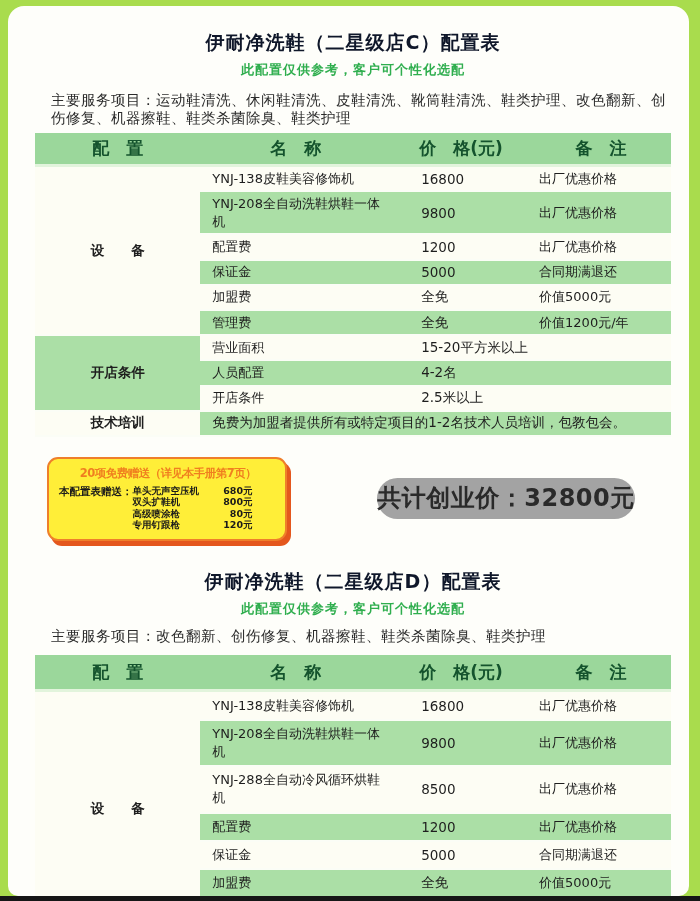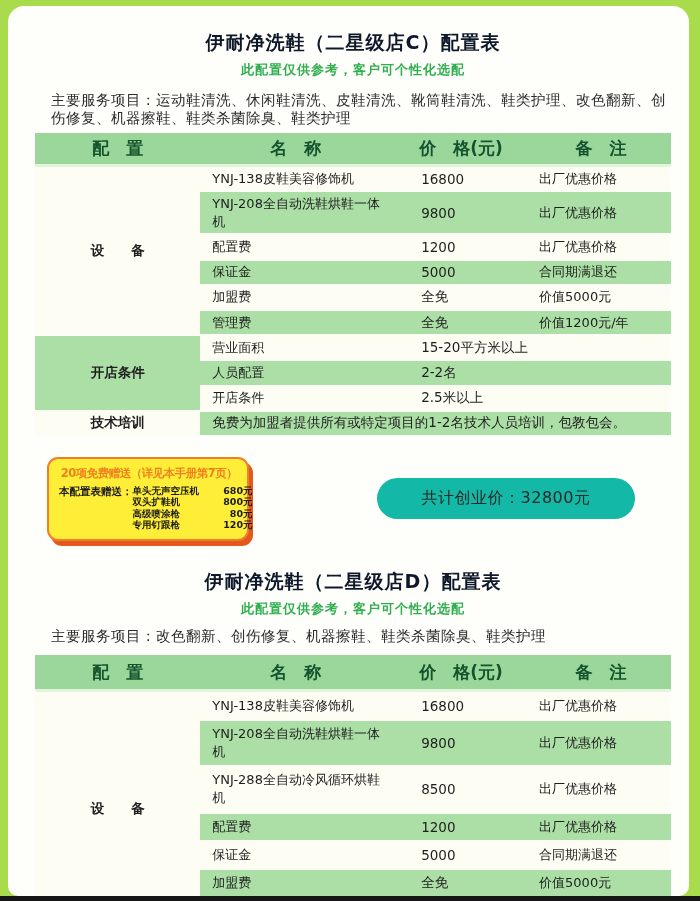--- a/index.html
+++ b/index.html
@@ -81,43 +81,43 @@
   table.cfg td.note{padding-left:8px;text-align:left;}
   table.cfg td.training{padding-left:12px;text-align:left;font-size:13.5px;}
 
   .bottom-row{
     display:flex;align-items:flex-start;justify-content:space-between;
     margin-top:20px;padding-left:12px;padding-right:18px;
   }
 
   .gift{
     position:relative;
-    width:202px;min-height:72px;
+    width:240px;min-height:72px;
     background:#ffee38;
     border:2.5px solid #ef7f2a;
     border-radius:11px;
     box-shadow:4px 5px 0 #e4571d;
     padding:7px 8px 8px 10px;
   }
   .gift-title{
     font-size:11.5px;font-weight:bold;color:#f07f1f;
     text-align:center;white-space:nowrap;letter-spacing:-0.5px;
   }
   .gift-body{display:flex;margin-top:4px;}
   .gift-label{font-size:10.5px;font-weight:bold;color:#1a1a1a;white-space:nowrap;}
   .gift-items{flex:1;}
   .gift-item{display:flex;font-size:9.5px;font-weight:bold;color:#1a1a1a;line-height:11.5px;}
   .gift-item .gi-name{width:84px;}
   .gift-item .gi-price{width:36px;text-align:right;}
 
   .pill{
     width:258px;height:41px;
-    background:#14b8a6;border-radius:22px;
+    background:#a3a3a3;border-radius:22px;
     display:flex;align-items:center;justify-content:center;
-    font-size:16px;font-weight:normal;color:#2a2a2a;letter-spacing:0.5px;
+    font-size:24px;font-weight:bold;color:#2a2a2a;letter-spacing:0.5px;
   }
   .s-c .pill{margin-top:21px;margin-right:18px;}
 </style>
 </head>
 <body>
 
 <div class="page">
   <div class="inner">
 
     <div class="section s-c">
@@ -173,21 +173,21 @@
             <td class="note">价值1200元/年</td>
           </tr>
           <tr>
             <td class="group g-green" rowspan="3">开店条件</td>
             <td class="name">营业面积</td>
             <td class="price">15-20平方米以上</td>
             <td class="note"></td>
           </tr>
           <tr>
             <td class="name">人员配置</td>
-            <td class="price">2-2名</td>
+            <td class="price">4-2名</td>
             <td class="note"></td>
           </tr>
           <tr>
             <td class="name">开店条件</td>
             <td class="price">2.5米以上</td>
             <td class="note"></td>
           </tr>
           <tr>
             <td class="group">技术培训</td>
             <td class="training" colspan="3">免费为加盟者提供所有或特定项目的1-2名技术人员培训，包教包会。</td>

